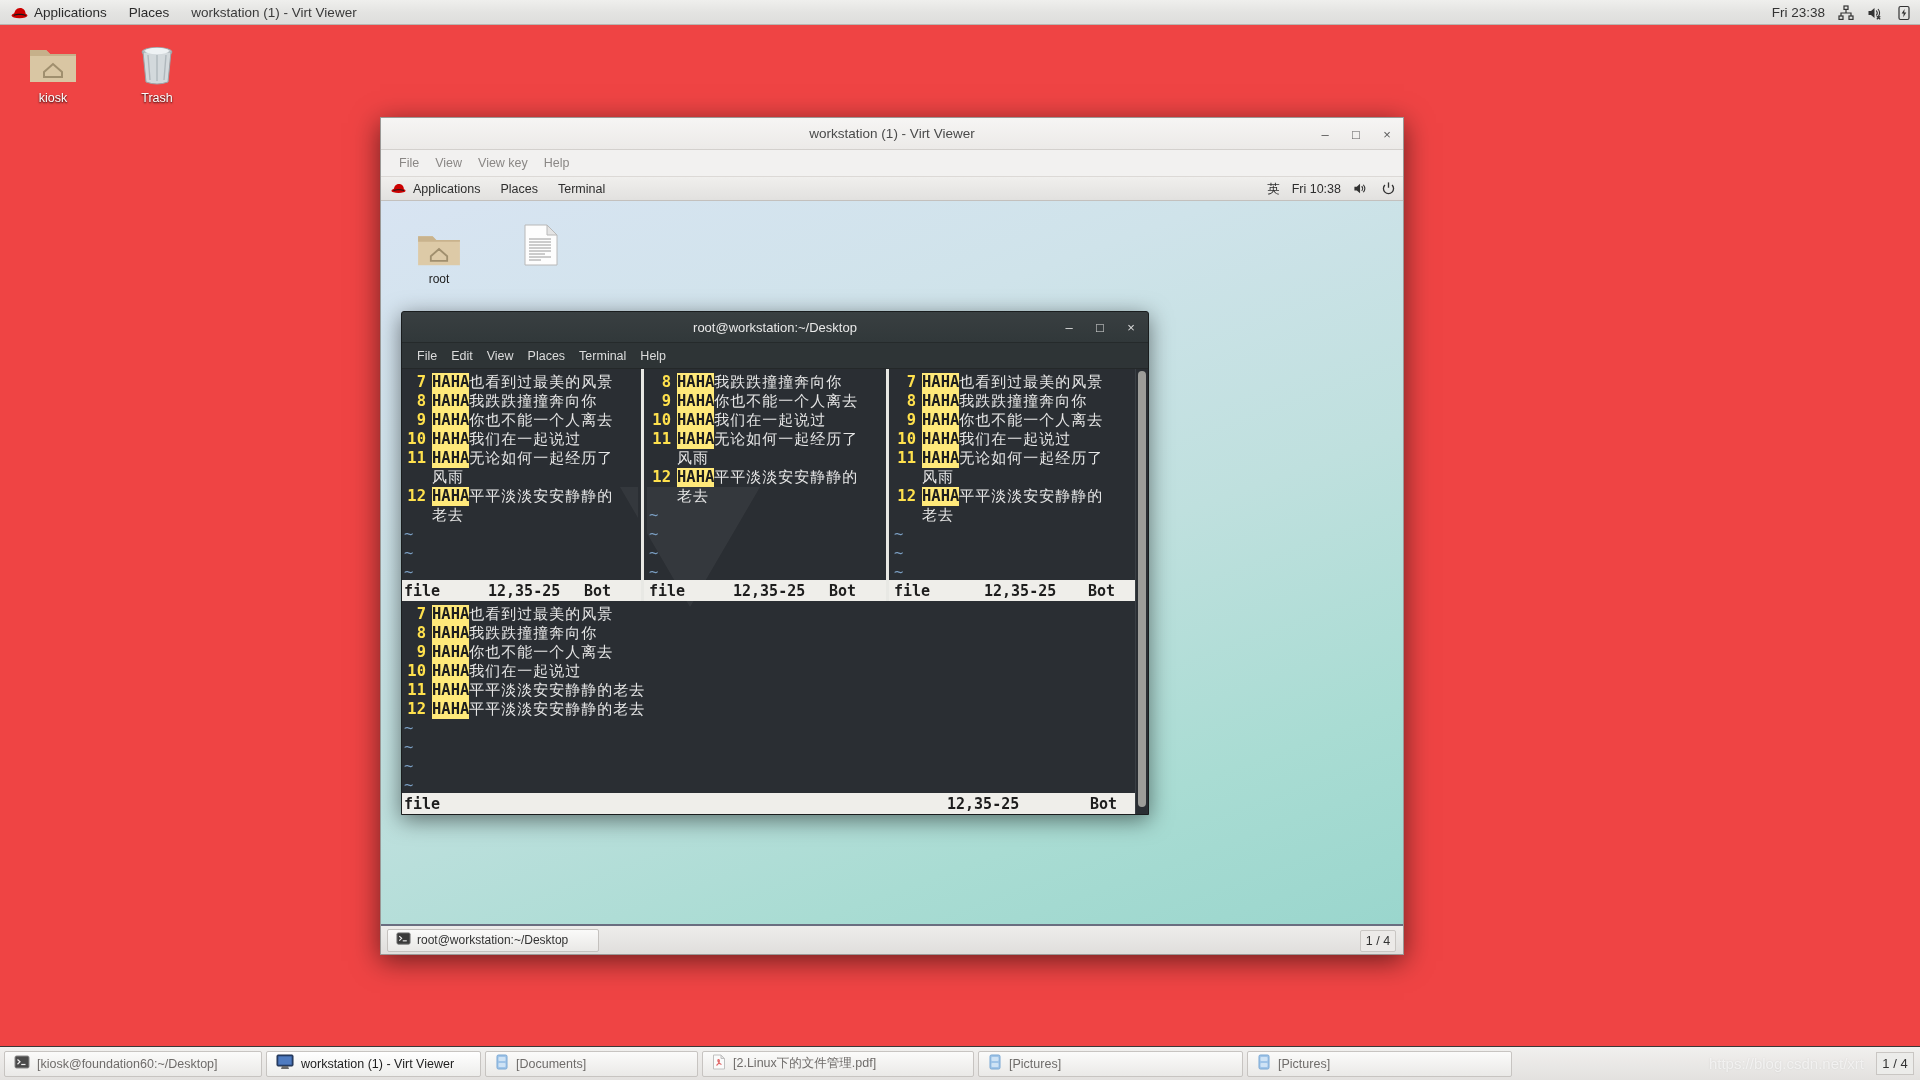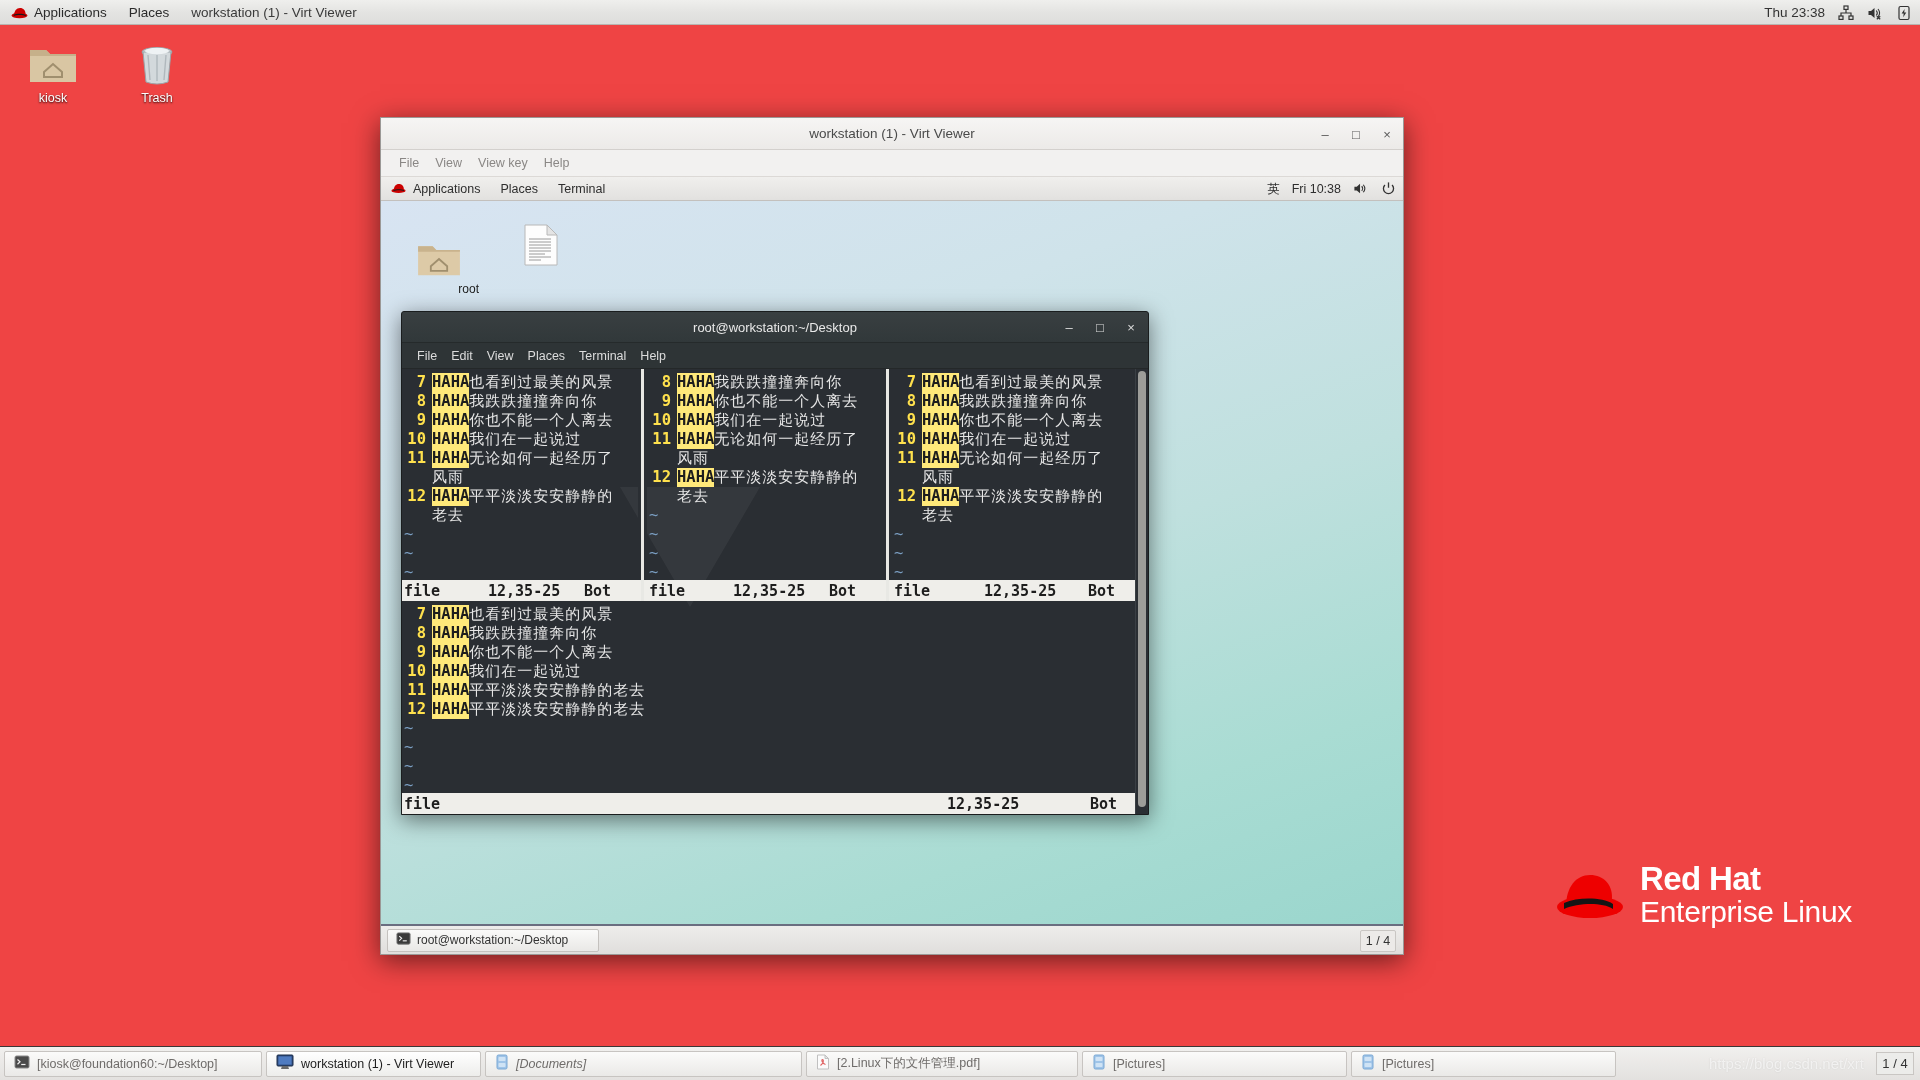--- a/index.html
+++ b/index.html
@@ -239,21 +239,21 @@
         <span>Applications</span>
       </div>
       <div class="hp-item">
         <span>Places</span>
       </div>
       <div class="hp-item hp-title">
         <span>workstation (1) - Virt Viewer</span>
       </div>
     </div>
     <div class="hp-right">
-      <span>Thu 23:38</span>
+      <span>Fri 23:38</span>
       <span class="tray-ico">
         <svg class="ico-svg" width="16" height="16" viewBox="0 0 16 16">
           <rect x="6" y="1" width="4" height="3.4" fill="none" stroke="#333" stroke-width="1.2"></rect>
           <rect x="1" y="11" width="4" height="3.4" fill="none" stroke="#333" stroke-width="1.2"></rect>
           <rect x="11" y="11" width="4" height="3.4" fill="none" stroke="#333" stroke-width="1.2"></rect>
           <path d="M8 4.5 L8 8 M3 11 L3 8 L13 8 L13 11" fill="none" stroke="#333" stroke-width="1.2"></path>
         </svg>
       </span>
       <span class="tray-ico">
         <svg class="ico-svg" width="16" height="16" viewBox="0 0 16 16">
@@ -288,31 +288,20 @@
       <svg width="40" height="44" viewBox="0 0 40 44">
         <ellipse cx="20" cy="10" rx="15" ry="4.5" fill="#cdd3d6" stroke="#9aa3a8"></ellipse>
         <path d="M6 10 L9 40 Q20 44 31 40 L34 10 Z" fill="#d3d9dc" stroke="#9aa3a8"></path>
         <path d="M11 13 L13 38 M20 13 L20 39 M29 13 L27 38" stroke="#b0b8bd" stroke-width="1.4" fill="none"></path>
         <ellipse cx="20" cy="9" rx="12" ry="3.2" fill="#eef2f4"></ellipse>
       </svg>
     </div>
     <div class="lbl">Trash</div>
   </div>
 
-  <div class="rhel">
-    <svg width="72" height="56" viewBox="0 0 72 56">
-      <ellipse cx="36" cy="40" rx="33" ry="11" fill="#ee0000"></ellipse>
-      <path d="M12 40 C12 20 22 8 36 8 C50 8 58 18 58 30 C58 35 56 40 56 40 Z" fill="#ee0000"></path>
-      <path d="M10 36 C24 30 48 30 59 37 L59 42 C48 35 24 36 10 42 Z" fill="#151515"></path>
-    </svg>
-    <div class="txt">
-      <div class="l1">Red Hat</div>
-      <div class="l2">Enterprise Linux</div>
-    </div>
-  </div>
 
   <div class="vv">
     <div class="vv-title">
       <span>workstation (1) - Virt Viewer</span>
       <div class="wbtns">
         <span class="wbtn">–</span>
         <span class="wbtn">□</span>
         <span class="wbtn">×</span>
       </div>
     </div>
@@ -357,21 +346,21 @@
             <svg class="ico-svg" width="15" height="15" viewBox="0 0 16 16">
               <path d="M4.2 4.2 A5.4 5.4 0 1 0 11.8 4.2" fill="none" stroke="#333" stroke-width="1.4"></path>
               <path d="M8 1.5 L8 7.2" stroke="#333" stroke-width="1.4"></path>
             </svg>
           </span>
         </div>
       </div>
 
       <div class="g-desk">
 
-        <div class="g-desk-icon" style="left:18px; top:28px;text-align:right;">
+        <div class="g-desk-icon" style="left:18px; top:18px;">
           <div class="ic">
             <svg width="46" height="40" viewBox="0 0 50 44">
               <path d="M2 8 L2 40 L48 40 L48 12 L22 12 L18 8 Z" fill="#ddcaa7"></path>
               <path d="M2 8 L18 8 L22 12 L48 12 L48 14 L2 14 Z" fill="#c9b38d"></path>
               <path d="M16 30 L25 22 L34 30 L34 35 L16 35 Z" fill="none" stroke="#a08f6e" stroke-width="2"></path>
             </svg>
           </div>
           <div class="lbl">root</div>
         </div>
 
@@ -669,21 +658,21 @@
       <span>
         <svg width="18" height="16" viewBox="0 0 18 16">
           <rect x="1" y="1" width="16" height="11" rx="1" fill="#2f4a7a" stroke="#1b2d4a"></rect>
           <rect x="2.4" y="2.4" width="13.2" height="8.2" fill="#4f7bc0"></rect>
           <path d="M6 12 H12 L13 15 H5 Z" fill="#6a6a6a"></path>
         </svg>
       </span>
       <span>workstation (1) - Virt Viewer</span>
     </div>
 
-    <div class="host-taskitem" style="width:317px;font-style:italic;">
+    <div class="host-taskitem" style="width:213px;">
       <span>
         <svg width="14" height="16" viewBox="0 0 14 16">
           <rect x="2" y="1" width="10" height="14" rx="1.4" fill="#9fc4e8" stroke="#7aa8d4"></rect>
           <rect x="3.5" y="3" width="7" height="4" rx="0.8" fill="#cfe3f5"></rect>
           <rect x="3.5" y="9" width="7" height="4" rx="0.8" fill="#cfe3f5"></rect>
         </svg>
       </span>
       <span>[Documents]</span>
     </div>
 

